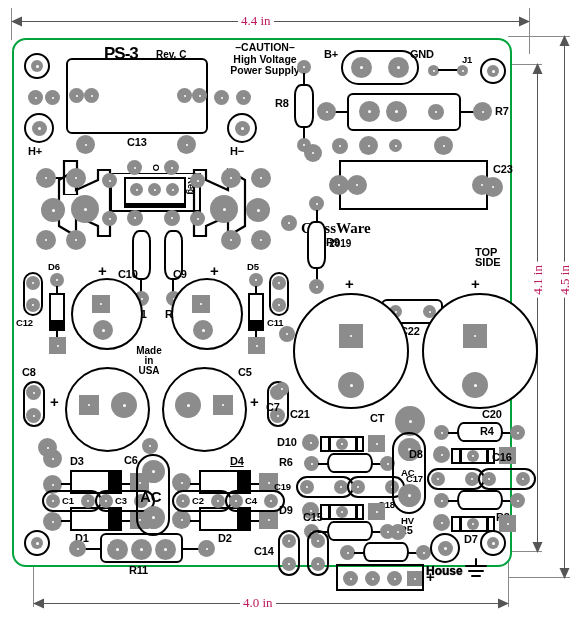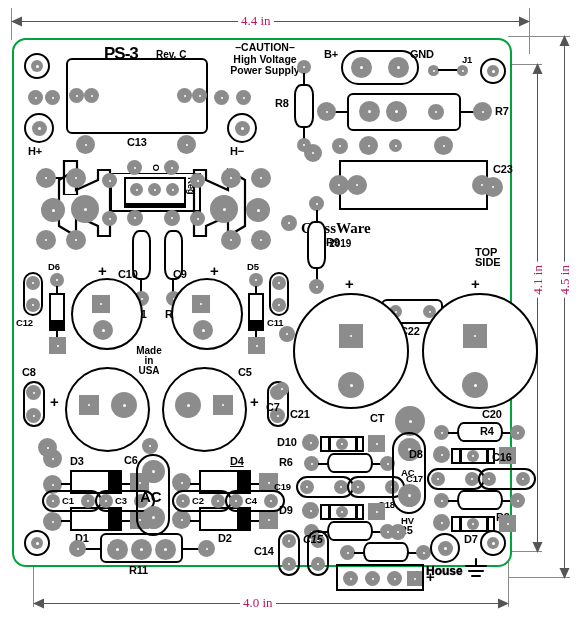--- a/index.html
+++ b/index.html
@@ -533,21 +533,21 @@
     <div class="lbl" style="left:450px;top:493px;">D7</div>
 
     <div class="outline pill" style="left:264px;top:490px;width:22px;height:46px;"></div>
     <div class="pad" style="left: 268px; top: 494px; width: 14px; height: 14px; background: rgb(140, 140, 140);"></div>
     <div class="pad" style="left: 268px; top: 517px; width: 14px; height: 14px; background: rgb(140, 140, 140);"></div>
     <div class="lbl" style="left:240px;top:505px;text-align:right;">C14</div>
 
     <div class="outline pill" style="left:293px;top:490px;width:22px;height:46px;"></div>
     <div class="pad" style="left: 297px; top: 494px; width: 14px; height: 14px; background: rgb(140, 140, 140);"></div>
     <div class="pad" style="left: 297px; top: 517px; width: 14px; height: 14px; background: rgb(140, 140, 140);"></div>
-    <div class="lbl" style="left:289px;top:493px;font-style:italic;">C15</div>
+    <div class="lbl" style="left:289px;top:471px;">C15</div>
 
     <div class="pad" style="left: 326px; top: 505px; width: 15px; height: 15px; background: rgb(140, 140, 140);"></div>
     <div class="lead" style="left:340px;top:512px;width:10px;"></div>
     <div class="res" style="left:349px;top:502px;width:46px;height:20px;"></div>
     <div class="lead" style="left:394px;top:512px;width:10px;"></div>
     <div class="pad" style="left: 402px; top: 505px; width: 15px; height: 15px; background: rgb(140, 140, 140);"></div>
     <div class="lbl" style="left:421px;top:505px;">R10</div>
 
     <div class="outline" style="left:322px;top:524px;width:88px;height:27px;border-width:2.2px;"></div>
     <div class="pad" style="left: 329px; top: 531px; width: 15px; height: 15px; background: rgb(140, 140, 140);"></div>

